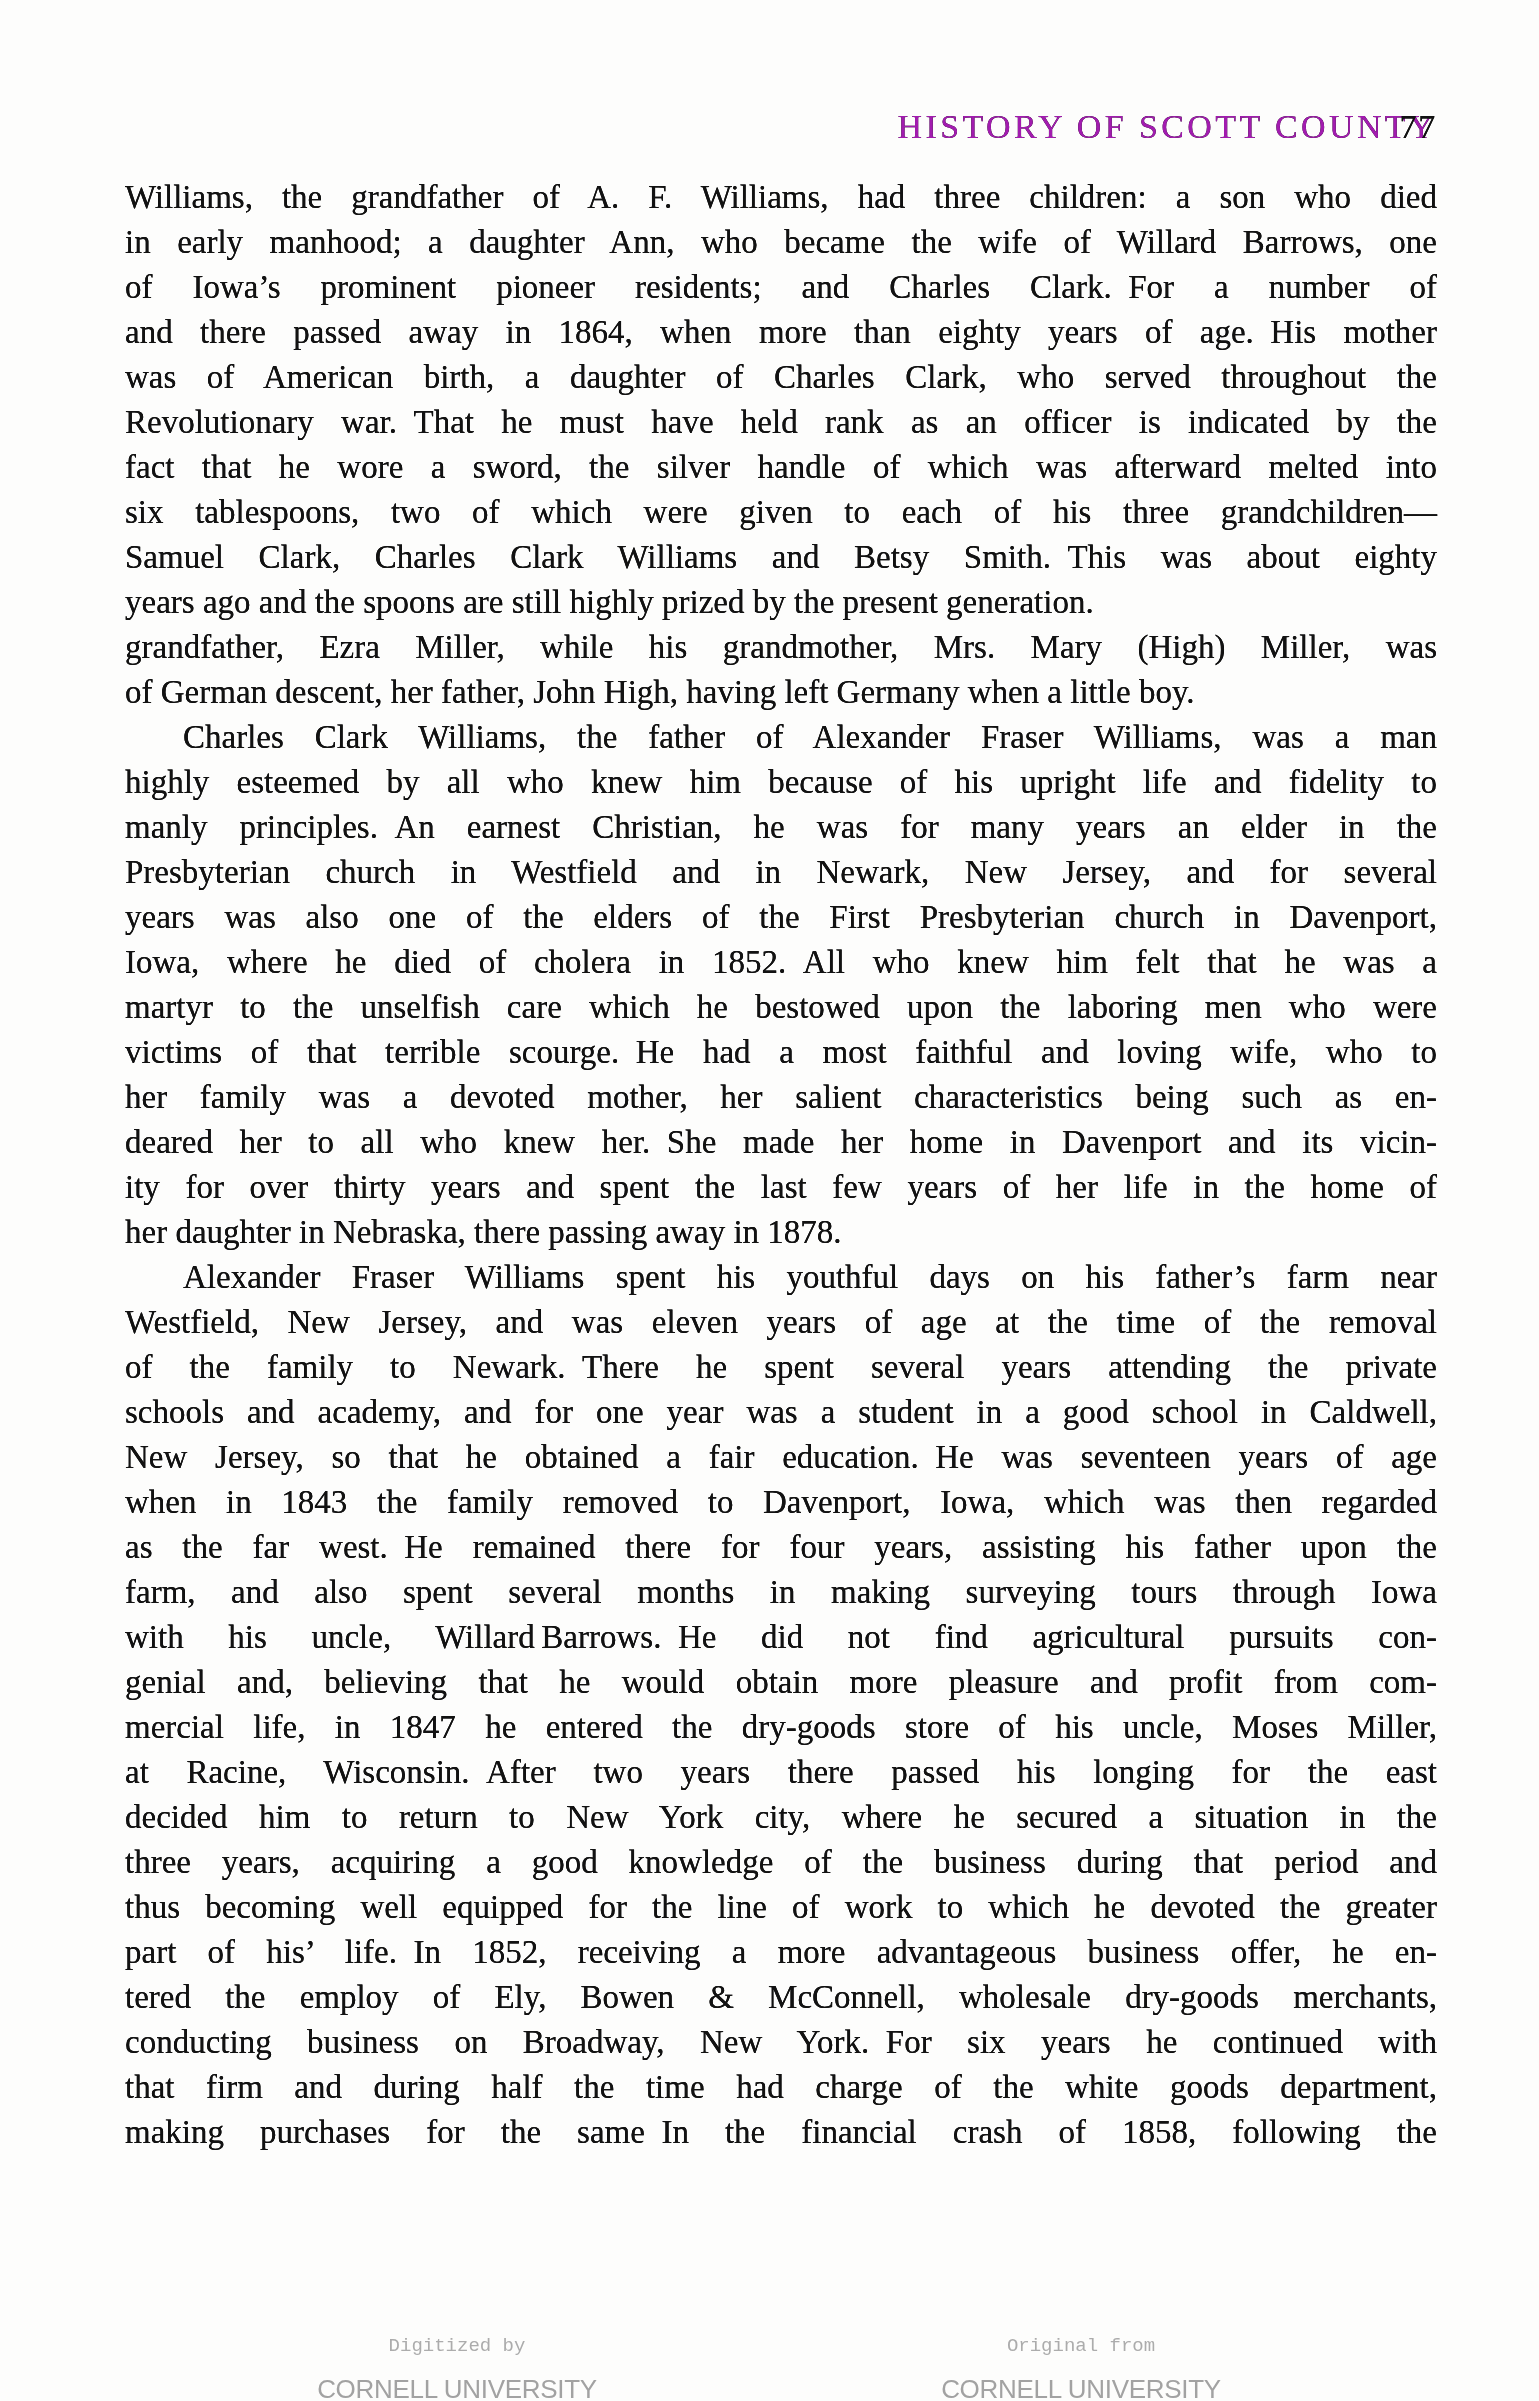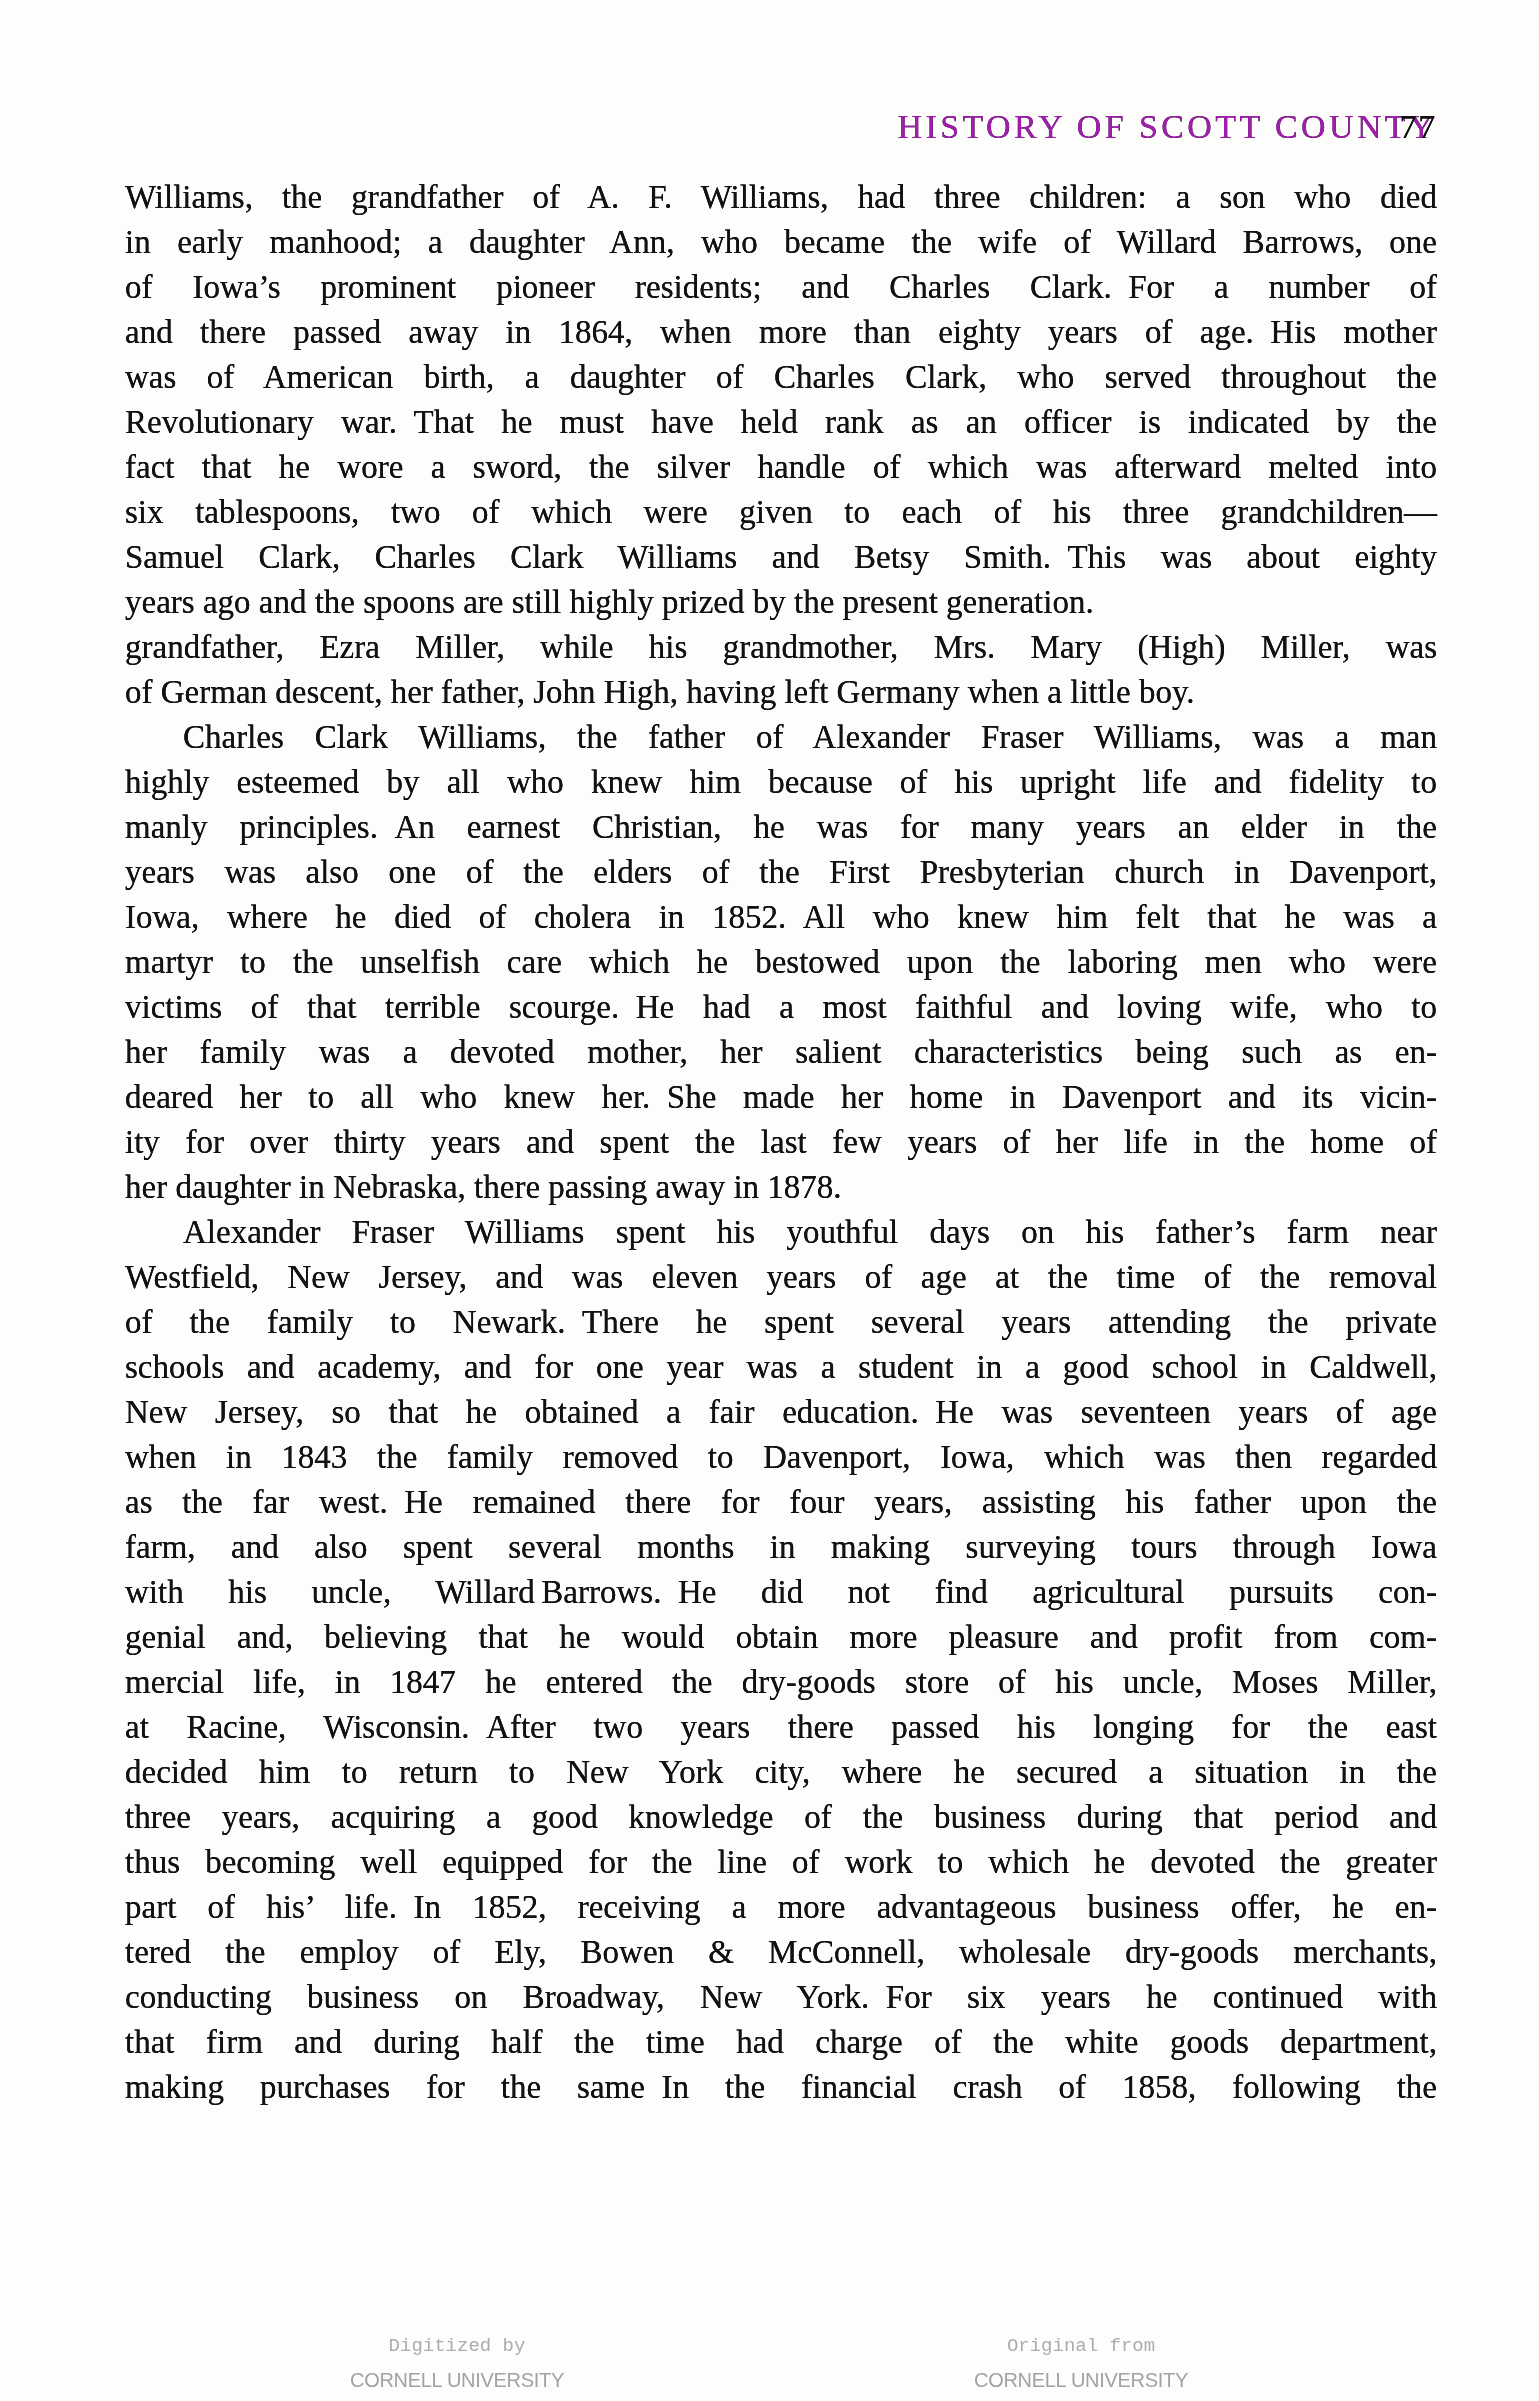--- a/index.html
+++ b/index.html
@@ -58,21 +58,21 @@
     position: absolute;
     width: 308px;
     top: 2335px;
     text-align: center;
     font-family: "Liberation Sans", "DejaVu Sans", sans-serif;
     color: #a6a6a6;
   }
   .watermark.left  { left: 303px; }
   .watermark.right { left: 927px; }
   .wm-line1 { font-size: 19px; color: #acacac; line-height: 22px; font-family: Liberation Mono, monospace; }
-  .wm-line2 { font-size: 20px; color: #a2a2a2; letter-spacing: -0.3px; line-height: 26px; margin-top: 10px; }
+  .wm-line2 { font-size: 26px; color: #a2a2a2; letter-spacing: -0.3px; line-height: 26px; margin-top: 19px; }
 </style>
 </head>
 <body>
 
 <div class="page">
 
   <div class="running-head">HISTORY OF SCOTT COUNTY</div>
   <div class="page-number">77</div>
 
   <div class="bodytext">
@@ -84,20 +84,21 @@
     <div class="ln">Revolutionary war. That he must have held rank as an officer is indicated by the</div>
     <div class="ln">fact that he wore a sword, the silver handle of which was afterward melted into</div>
     <div class="ln">six tablespoons, two of which were given to each of his three grandchildren—</div>
     <div class="ln">Samuel Clark, Charles Clark Williams and Betsy Smith. This was about eighty</div>
     <div class="ln end">years ago and the spoons are still highly prized by the present generation.</div>
     <div class="ln">grandfather, Ezra Miller, while his grandmother, Mrs. Mary (High) Miller, was</div>
     <div class="ln end">of German descent, her father, John High, having left Germany when a little boy.</div>
     <div class="ln ind">Charles Clark Williams, the father of Alexander Fraser Williams, was a man</div>
     <div class="ln">highly esteemed by all who knew him because of his upright life and fidelity to</div>
     <div class="ln">manly principles. An earnest Christian, he was for many years an elder in the</div>
+    <div class="ln">Presbyterian church in Westfield and in Newark, New Jersey, and for several</div>
     <div class="ln">years was also one of the elders of the First Presbyterian church in Davenport,</div>
     <div class="ln">Iowa, where he died of cholera in 1852. All who knew him felt that he was a</div>
     <div class="ln">martyr to the unselfish care which he bestowed upon the laboring men who were</div>
     <div class="ln">victims of that terrible scourge. He had a most faithful and loving wife, who to</div>
     <div class="ln">her family was a devoted mother, her salient characteristics being such as en-</div>
     <div class="ln">deared her to all who knew her. She made her home in Davenport and its vicin-</div>
     <div class="ln">ity for over thirty years and spent the last few years of her life in the home of</div>
     <div class="ln end">her daughter in Nebraska, there passing away in 1878.</div>
     <div class="ln ind">Alexander Fraser Williams spent his youthful days on his father’s farm near</div>
     <div class="ln">Westfield, New Jersey, and was eleven years of age at the time of the removal</div>

